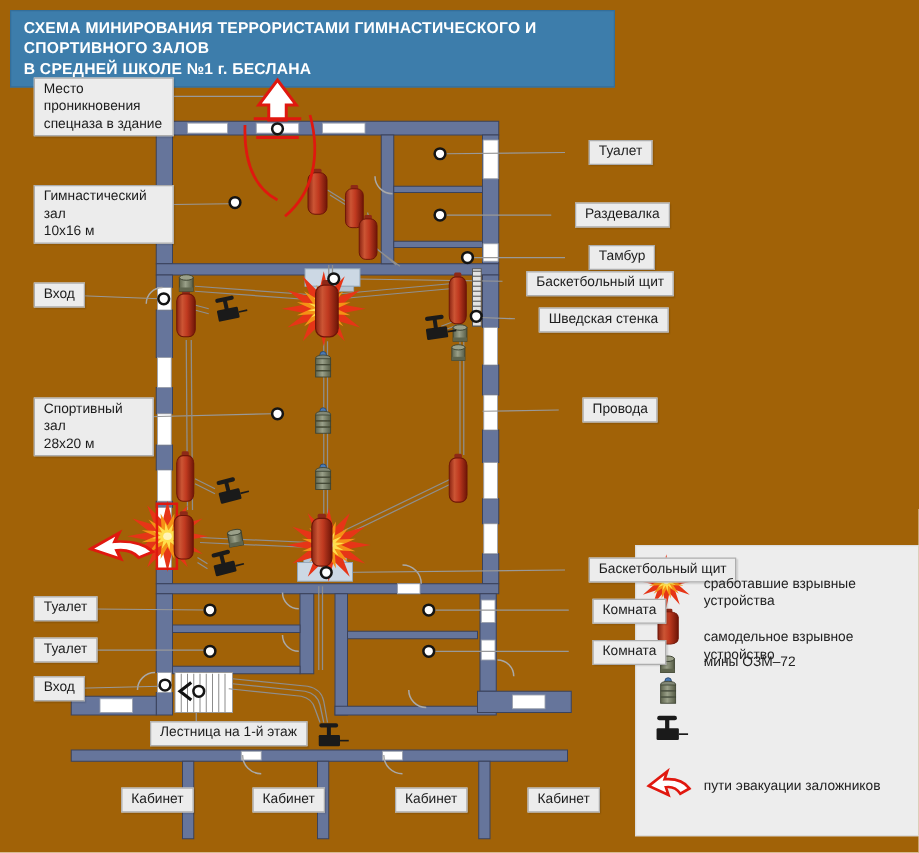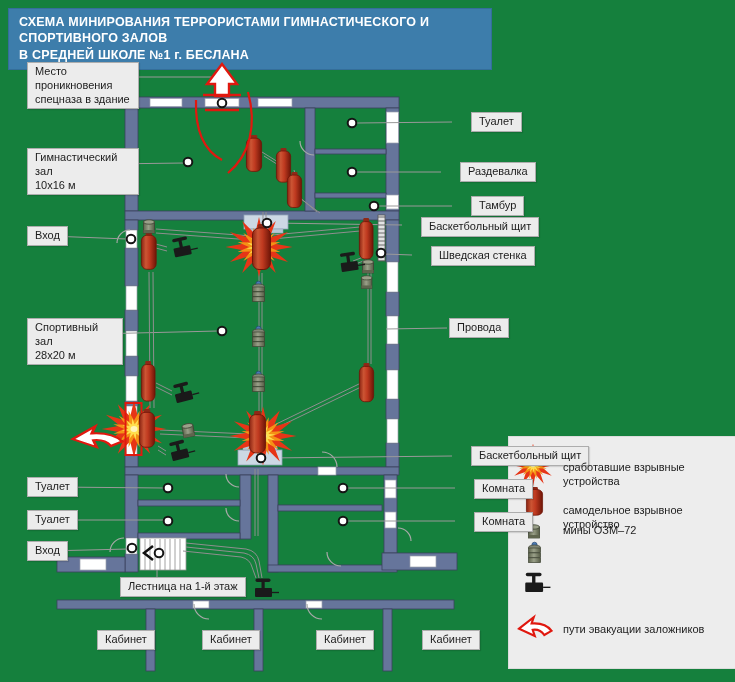--- a/index.html
+++ b/index.html
@@ -1,16 +1,16 @@
 <!DOCTYPE html>
 <html><head>
 <meta charset="utf-8">
 <style>
   html,body{margin:0;padding:0;background:#fff;}
-  #stage{position:relative;width:735px;height:682px;background:#15803d;overflow:hidden;
+  #stage{position:relative;width:735px;height:682px;background:#a16207;overflow:hidden;
          font-family:"Liberation Sans","DejaVu Sans",sans-serif;}
   #titlebar{position:absolute;left:8px;top:8px;width:462px;background:#3D7DAB;color:#fff;
             font-size:12.5px;font-weight:bold;line-height:1.3;padding:5px 10px 6px 10px;
             border:1px solid #346e99;letter-spacing:.2px;}
   .callout{position:absolute;background:#ECECEC;border:1px solid #ADADAD;color:#1c1c1c;
            font-size:11px;line-height:1.25;padding:2px 7px;white-space:pre-line;z-index:3;
            box-shadow:1px 1px 1px rgba(0,0,0,.12);margin-left:19px;}
   #plan{position:absolute;left:0;top:0;z-index:2;}
   #legendbox{position:absolute;left:508px;top:436px;width:226px;height:231px;
              background:#EDEDED;border:1px solid #dcdcdc;z-index:1;}
@@ -302,21 +302,21 @@
   <div class="callout" style="left:8px;top:477px">Туалет</div>
   <div class="callout" style="left:8px;top:510px">Туалет</div>
   <div class="callout" style="left:8px;top:541px">Вход</div>
   <div class="callout" style="left:101px;top:577px">Лестница на 1-й этаж</div>
 
   <div class="callout" style="left:452px;top:112px">Туалет</div>
   <div class="callout" style="left:441px;top:162px">Раздевалка</div>
   <div class="callout" style="left:452px;top:196px">Тамбур</div>
   <div class="callout" style="left:402px;top:217px">Баскетбольный щит</div>
   <div class="callout" style="left:412px;top:246px">Шведская стенка</div>
-  <div class="callout" style="left:430px;top:318px">Провода</div>
+  <div class="callout" style="left:447px;top:318px">Провода</div>
   <div class="callout" style="left:452px;top:446px">Баскетбольный щит</div>
   <div class="callout" style="left:455px;top:479px">Комната</div>
   <div class="callout" style="left:455px;top:512px">Комната</div>
 
   <div class="callout" style="left:78px;top:630px">Кабинет</div>
   <div class="callout" style="left:183px;top:630px">Кабинет</div>
   <div class="callout" style="left:297px;top:630px">Кабинет</div>
   <div class="callout" style="left:403px;top:630px">Кабинет</div>
 
   <div class="legend-label" style="top:460px">сработавшие взрывные устройства</div>

